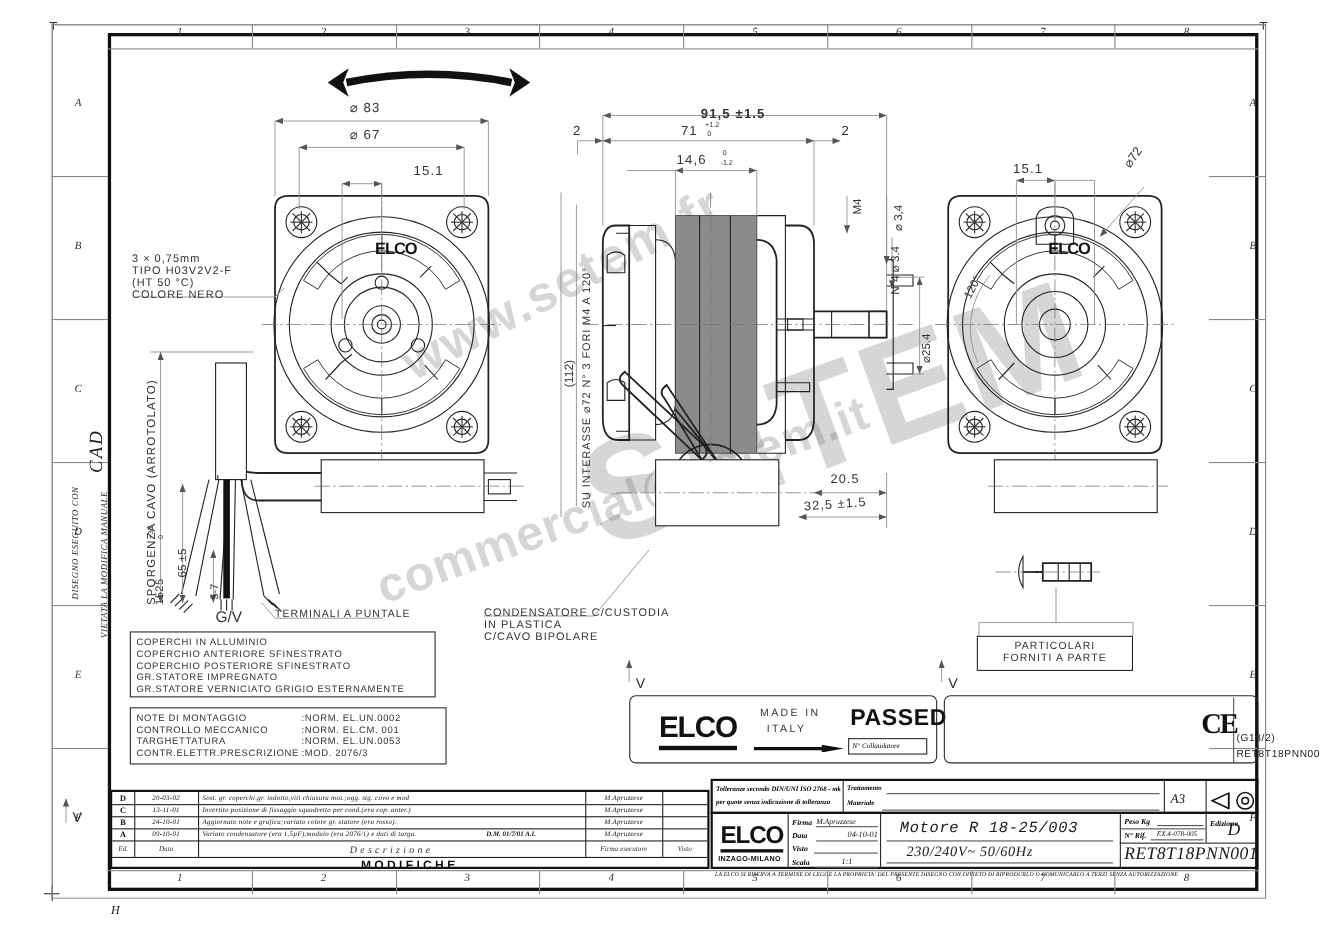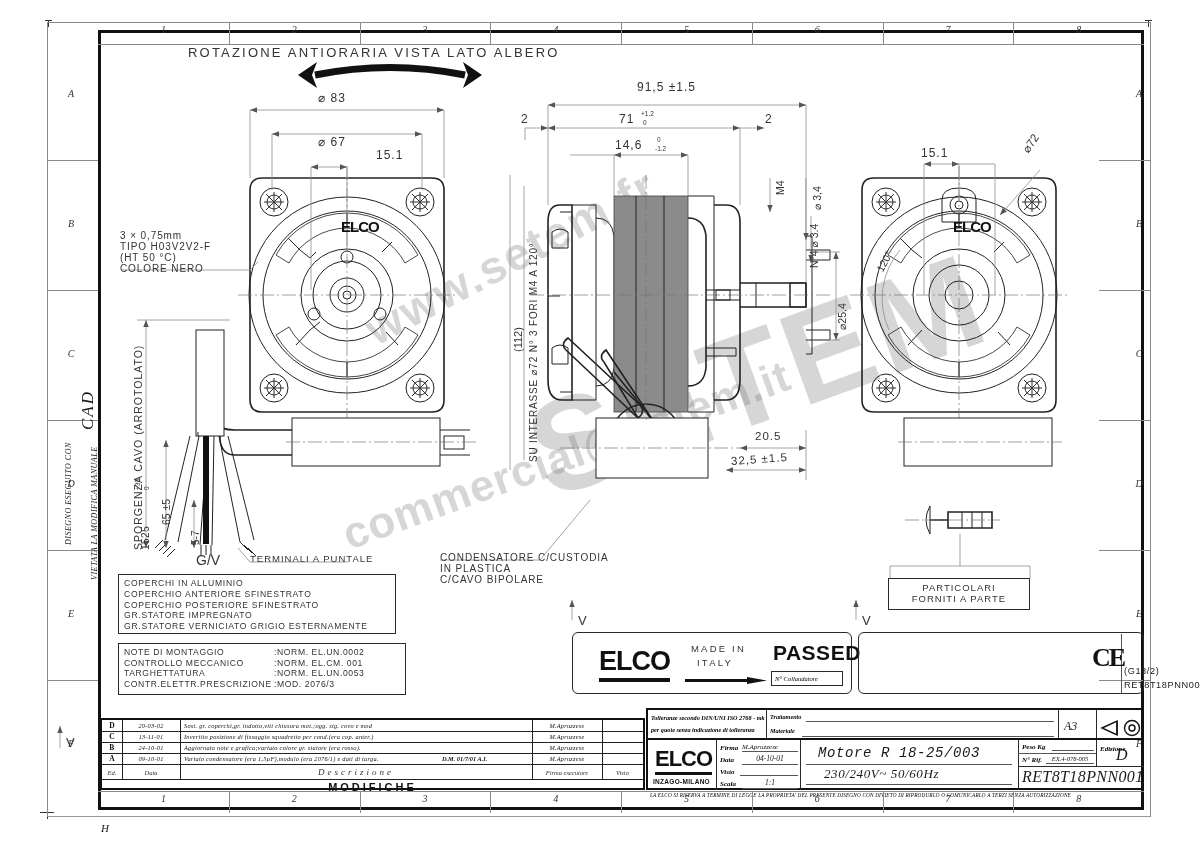--- a/index.html
+++ b/index.html
@@ -410,44 +410,43 @@
       <line class="sg" x1="1000" y1="215" x2="1040" y2="170" marker-start="url(#ahs)"></line>
 
       <path class="sg" d="M889,330 A75,75 0 0 1 900,250"></path>
     </g>
 
     <g>
       <line class="sg" x1="60" y1="748" x2="60" y2="726" marker-end="url(#ah)"></line>
     </g>
   </svg>
 
-  <div class="txt mono" style="left:188px;top:45px;font-size:13px;letter-spacing:2.2px;color:#333;">ROTAZIONE ANTIORARIA VISTA LATO ALBERO</div>
 
   <div class="txt dim" style="left:318px;top:91px;font-size:12px;">⌀ 83</div>
-  <div class="txt dim" style="left:318px;top:115px;font-size:12px;margin-top:20px;">⌀ 67</div>
+  <div class="txt dim" style="left:318px;top:115px;font-size:12px;">⌀ 67</div>
   <div class="txt dim" style="left:376px;top:148px;font-size:12px;">15.1</div>
   <div class="elcologo" style="position:absolute;left:341px;top:218px;font-size:15px;">ELCO</div>
 
   <div id="cable-note" class="abs" style="left:120px;top:230px;font-size:10px;letter-spacing:.9px;color:#333;">
       <div>3 × 0,75mm</div>
       <div>TIPO H03V2V2-F</div>
       <div>(HT 50 °C)</div>
       <div>COLORE NERO</div>
     </div>
 
   <div class="txt vert" style="left:132px;top:550px;transform:rotate(-90deg);font-size:10.5px;letter-spacing:1px;color:#333;">SPORGENZA CAVO (ARROTOLATO)</div>
   <div class="txt vert" style="left:140px;top:550px;transform:rotate(-90deg);font-size:10px;letter-spacing:.5px;color:#333;">1525</div>
   <div class="txt vert tiny" style="left:134px;top:490px;transform:rotate(-90deg);font-size:6.5px;color:#333;">+30</div>
   <div class="txt vert tiny" style="left:143px;top:490px;transform:rotate(-90deg);font-size:6.5px;color:#333;">0</div>
   <div class="txt vert" style="left:160px;top:525px;transform:rotate(-90deg);font-size:10.5px;color:#333;">65 ±5</div>
   <div class="txt vert" style="left:190px;top:545px;transform:rotate(-90deg);font-size:10px;color:#333;">5-7</div>
   <div class="txt" style="left:196px;top:552px;font-size:14px;color:#333;">G/V</div>
   <div class="txt mono" style="left:250px;top:553px;font-size:9.5px;letter-spacing:1px;color:#333;">TERMINALI A PUNTALE</div>
 
-  <div class="txt dim" style="left:637px;top:80px;font-size:12px;">91,5 ±1.5</div>
+  <div class="txt dim" style="left:637px;top:96px;font-size:12px;font-weight:bold;">91,5 ±1.5</div>
   <div class="txt dim" style="left:619px;top:112px;font-size:12px;">71</div>
   <div class="txt tiny" style="left:641px;top:110px;font-size:6.5px;color:#333;">+1.2</div>
   <div class="txt tiny" style="left:643px;top:119px;font-size:6.5px;color:#333;">0</div>
   <div class="txt dim" style="left:521px;top:112px;font-size:12px;">2</div>
   <div class="txt dim" style="left:765px;top:112px;font-size:12px;">2</div>
   <div class="txt dim" style="left:615px;top:138px;font-size:12px;">14,6</div>
   <div class="txt tiny" style="left:657px;top:136px;font-size:6.5px;color:#333;">0</div>
   <div class="txt tiny" style="left:655px;top:145px;font-size:6.5px;color:#333;">-1.2</div>
   <div class="txt vert" style="left:774px;top:195px;transform:rotate(-90deg);font-size:10.5px;color:#333;">M4</div>
   <div class="txt vert" style="left:811px;top:210px;transform:rotate(-90deg);font-size:10.5px;color:#333;">⌀ 3,4</div>
@@ -562,21 +561,21 @@
     <div class="ln" style="left:448px;top:0;width:1px;height:26px;"></div>
     <div class="ln" style="left:370px;top:26px;width:126px;height:1px;"></div>
     <div class="ln thin" style="left:370px;top:13px;width:78px;height:1px;"></div>
 
     <div class="elcologo" style="position:absolute;left:7px;top:6px;font-size:22px;border-bottom:3px solid #111;">ELCO</div>
     <div class="txt" style="left:5px;top:38px;font-size:6.5px;font-weight:bold;letter-spacing:.3px;color:#111;">INZAGO-MILANO</div>
 
     <div class="txt tbl" style="left:72px;top:4px;">Firma</div>
     <div class="txt tbv uline" style="left:94px;top:3px;width:56px;font-size:7px;">M.Apruzzese</div>
     <div class="txt tbl" style="left:72px;top:16px;">Data</div>
-    <div class="txt tbv uline" style="left:94px;top:15px;width:56px;font-size:7.5px;text-align:center;">04-10-01</div>
+    <div class="txt tbv uline" style="left:94px;top:15px;width:56px;font-size:7.5px;text-align:right;">04-10-01</div>
     <div class="txt tbl" style="left:72px;top:28px;">Visto</div>
     <div class="ln thin" style="left:92px;top:35px;width:58px;height:1px;"></div>
     <div class="txt tbl" style="left:72px;top:40px;">Scala</div>
     <div class="txt tbv uline" style="left:94px;top:39px;width:56px;font-size:7.5px;text-align:center;">1:1</div>
 
     <div class="txt ital" style="left:170px;top:5px;font-size:14px;letter-spacing:.6px;font-family:Liberation Mono, monospace;">Motore R 18-25/003</div>
     <div class="ln thin" style="left:158px;top:24px;width:206px;height:1px;"></div>
     <div class="txt ital" style="left:176px;top:26px;font-size:13px;letter-spacing:.6px;">230/240V~ 50/60Hz</div>
     <div class="ln thin" style="left:158px;top:44px;width:206px;height:1px;"></div>
 

